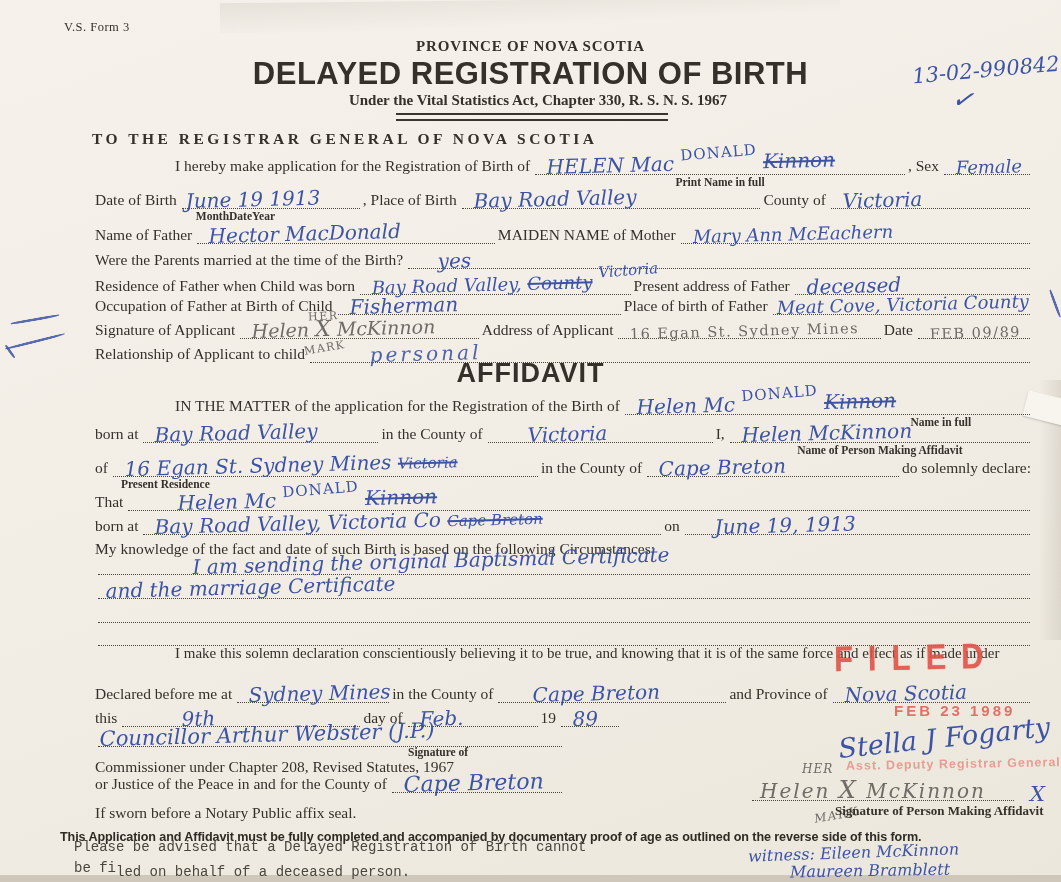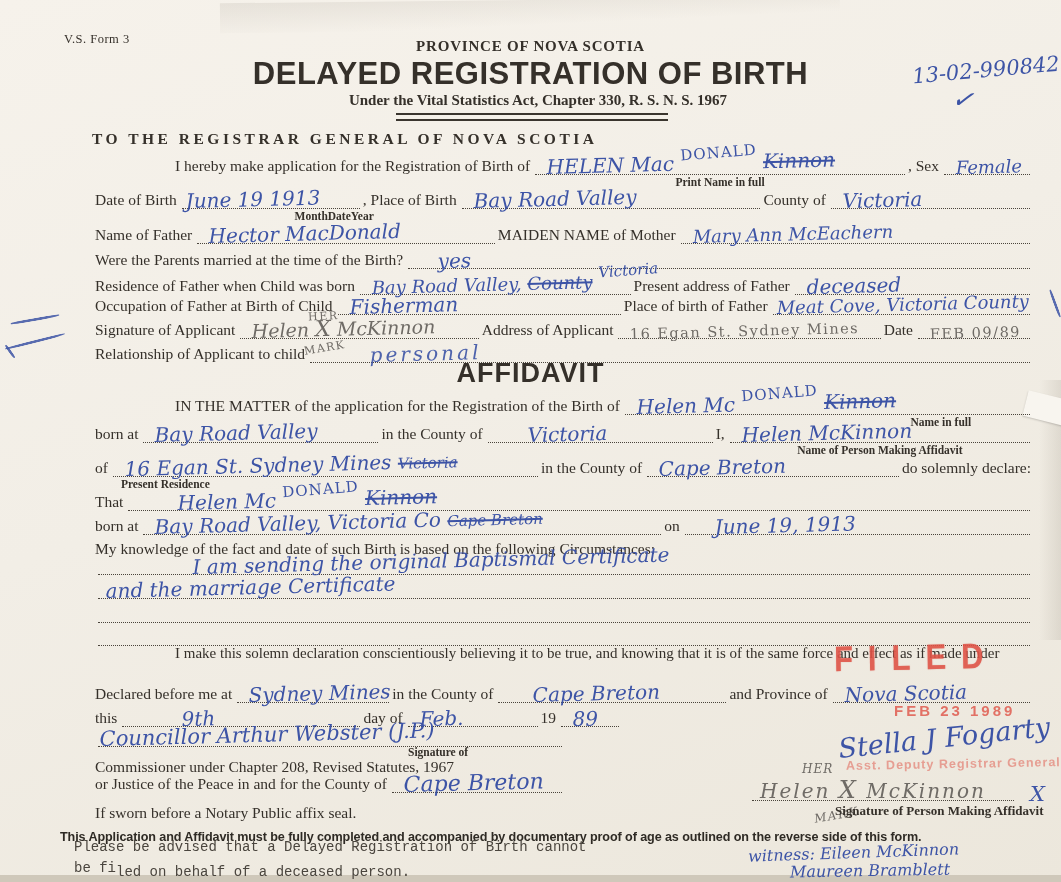--- a/index.html
+++ b/index.html
@@ -38,21 +38,21 @@
   .hw{position:absolute;bottom:-5px;left:12px;font-family:"DejaVu Serif",serif;font-style:italic;
       color:#3d54a6;font-size:18px;white-space:nowrap;transform:rotate(-1.5deg);transform-origin:left bottom;}
   .hw.big{font-size:20px;}
   .hw.pencil{color:#6f6b66;}
   .hw.caps{font-style:normal;font-size:14.5px;letter-spacing:1.5px;}
   .strike{text-decoration:line-through;text-decoration-thickness:2px;}
   .ins{display:inline-block;transform:translateY(-12px) rotate(-3deg);font-size:15px;font-style:normal;letter-spacing:1px;}
 
   .sub{position:absolute;top:20px;left:0;width:100%;text-align:center;font-size:11.5px;font-weight:bold;
        color:#35302a;white-space:nowrap;font-style:normal;}
-  .sub-row{display:flex;justify-content:flex-end;padding:0 14px;}
+  .sub-row{display:flex;justify-content:flex-start;padding:0 14px;}
 
   .stamp{color:rgba(222,82,70,.8);font-family:"Liberation Sans",sans-serif;font-weight:bold;}
   .filed{font-size:31px;letter-spacing:15px;transform:scaleY(1.15) rotate(-1deg);text-shadow:0 0 1px rgba(222,82,70,.5);}
   .filed-date{font-size:15px;letter-spacing:3px;}
   .reg-title{font-size:12.5px;letter-spacing:1px;color:rgba(224,96,84,.55);transform:rotate(-1deg);}
   .sig-blue{font-family:"DejaVu Serif",serif;font-style:italic;color:#3d54a6;}
   .sig-pencil{font-family:"DejaVu Serif",serif;font-style:italic;color:#6f6b66;}
 
   .bold-note{font-family:"Liberation Sans",sans-serif;font-weight:bold;font-size:12.6px;letter-spacing:-.1px;color:#2e2a24;}
   .typed{font-family:"Liberation Mono","DejaVu Sans Mono",monospace;font-size:14px;color:#4a453e;}
@@ -62,21 +62,21 @@
 </head>
 <body>
 
 <div class="page">
 
   <div class="crease-top"></div>
   <div class="crease-right"></div>
   <div class="tear"></div>
   <div class="edge-bottom"></div>
 
-  <div class="abs form-no" style="top:32px;left:64px;">V.S. Form 3</div>
+  <div class="abs form-no" style="top:20px;left:64px;">V.S. Form 3</div>
   <div class="abs center province" style="top:38px;">PROVINCE OF NOVA SCOTIA</div>
   <div class="abs center title" style="top:56px;">DELAYED REGISTRATION OF BIRTH</div>
   <div class="abs sig-blue nowrap" style="top:58px;left:912px;font-size:21px;transform:rotate(-5deg);">13-02-990842</div>
   <div class="abs sig-blue" style="top:84px;left:952px;font-size:26px;transform:rotate(8deg);">✓</div>
   <div class="abs center subtitle" style="top:92px;padding-left:15px;">Under the Vital Statistics Act, Chapter 330, R. S. N. S. 1967</div>
   <div class="abs double-rule" style="top:113px;left:396px;"></div>
   <div class="abs addressee" style="top:130px;left:92px;">TO THE REGISTRAR GENERAL OF NOVA SCOTIA</div>
 
   <div class="row" style="top:156px;">
     <span class="lbl" style="margin-left:80px;">I hereby make application for the Registration of Birth of</span>

